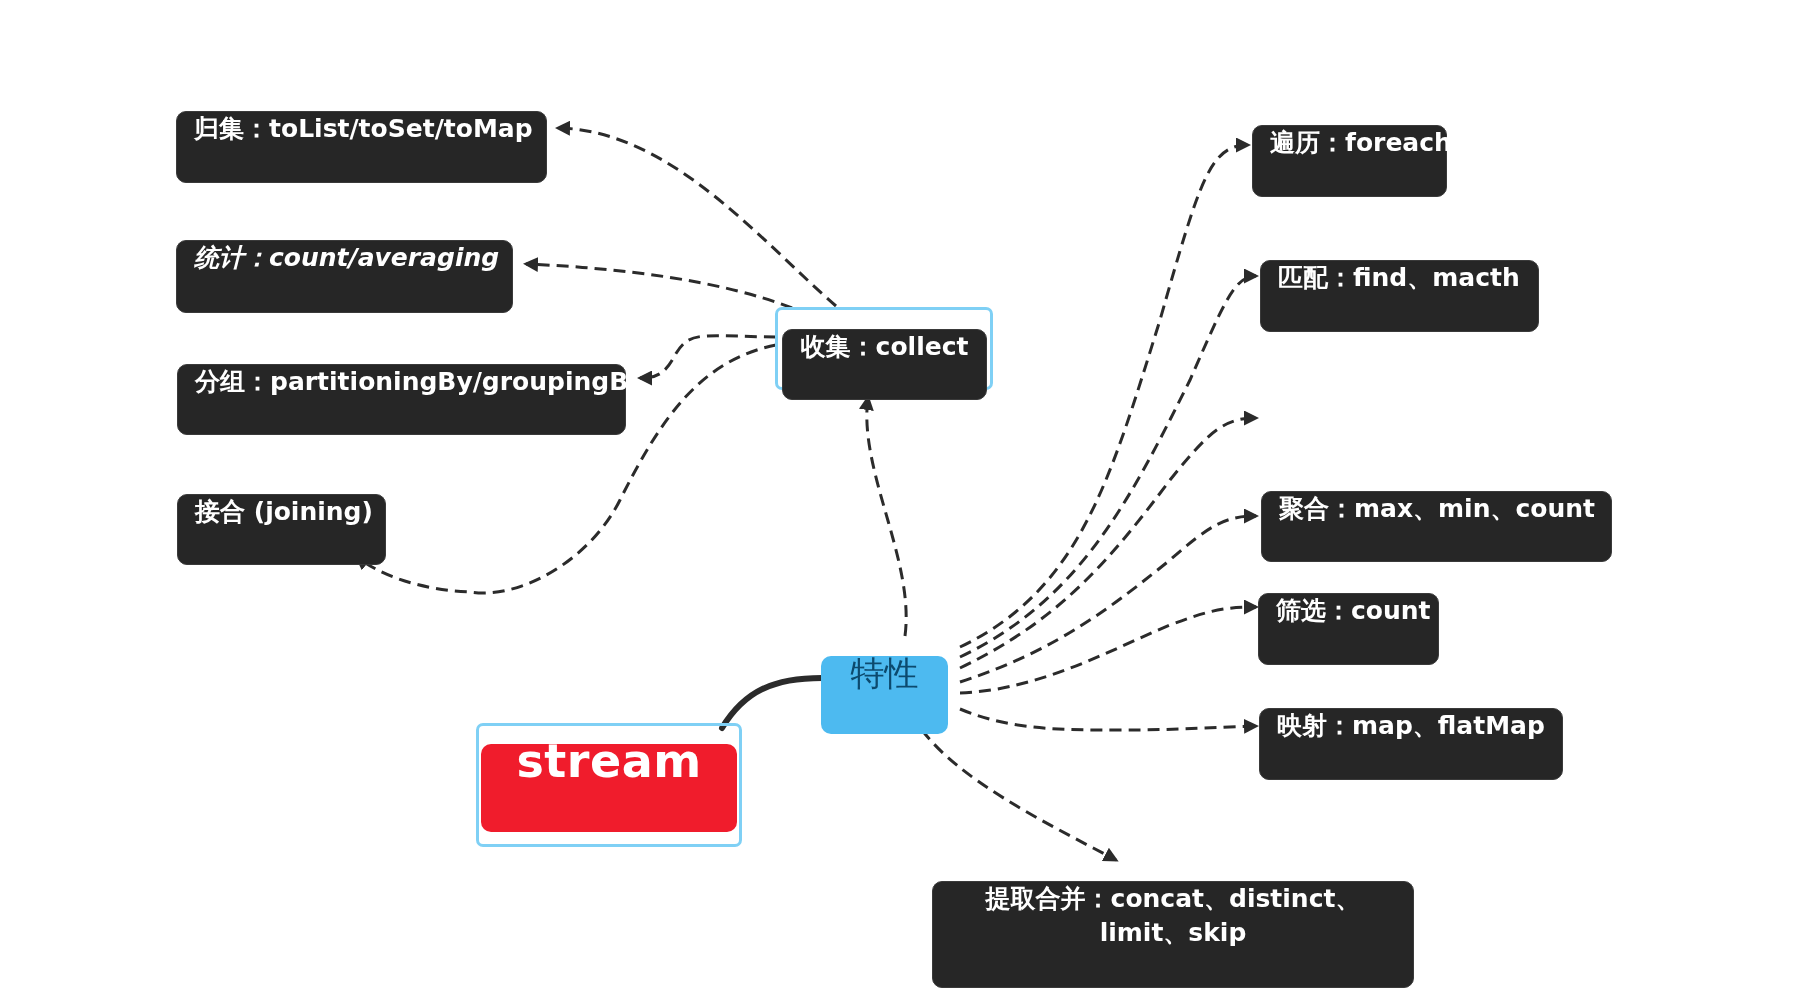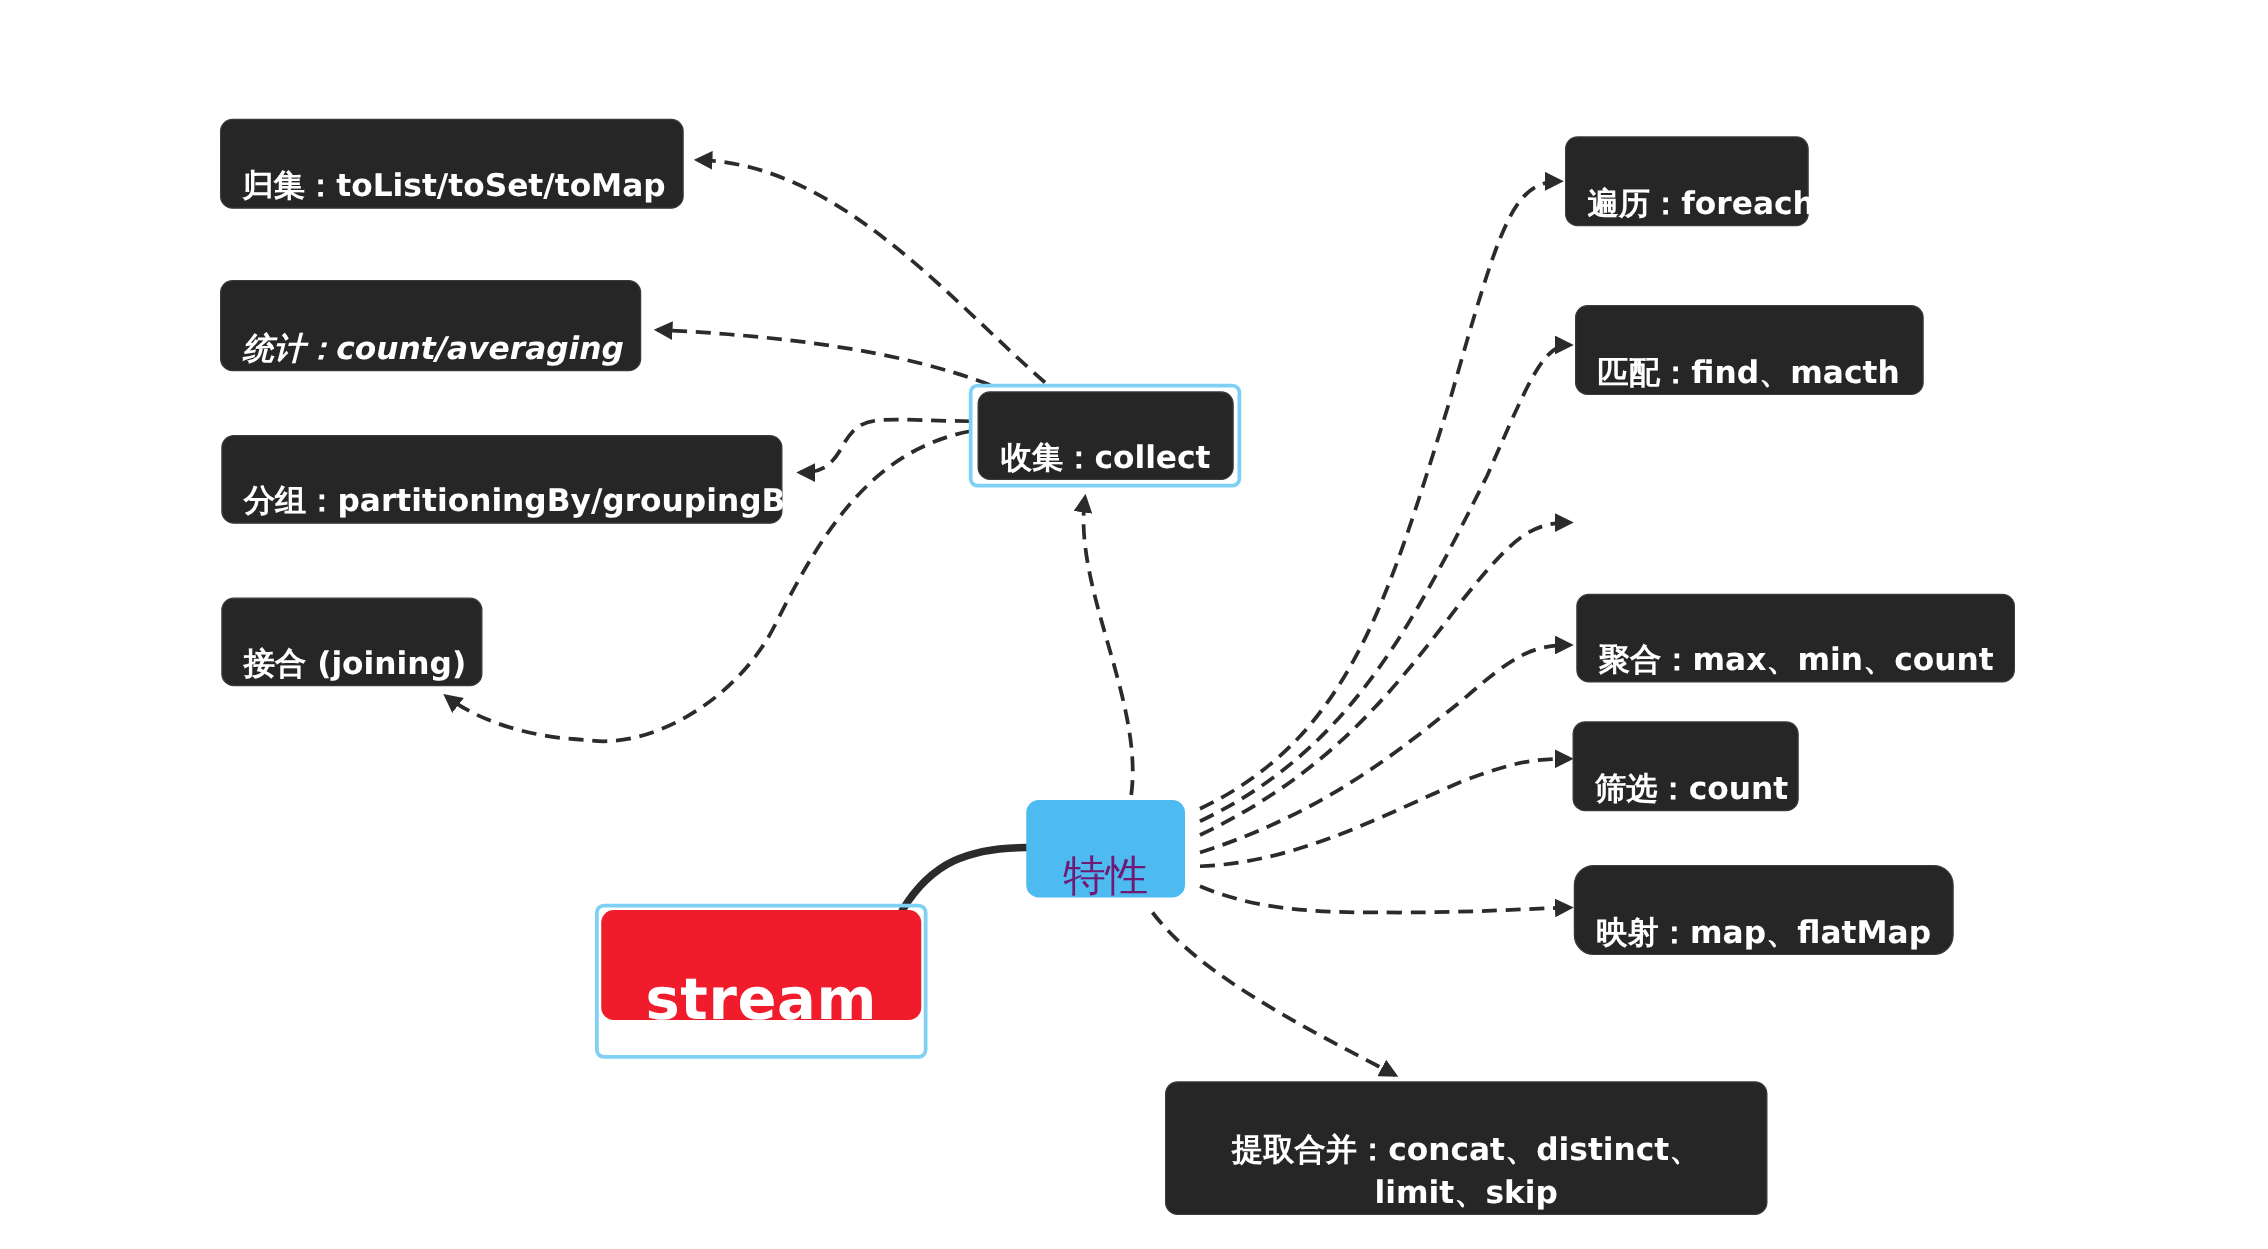--- a/index.html
+++ b/index.html
@@ -1,28 +1,28 @@
 <!DOCTYPE html>
 <html><head>
 <meta charset="utf-8">
 <style>
   html, body { margin: 0; padding: 0; background: #ffffff; }
   body { width: 1814px; height: 999px; position: relative; overflow: hidden;
          font-family: "DejaVu Sans", "Liberation Sans", sans-serif; }
   #canvas { position: absolute; left: 0; top: 0; width: 1814px; height: 999px; }
-  .node { position: absolute; box-sizing: border-box; display: flex; align-items: flex-end;
+  .node { position: absolute; box-sizing: border-box; display: flex; align-items: flex-start;
           justify-content: center; text-align: center; color: #ffffff; font-weight: bold;
           font-size: 25px; line-height: 34px; background: #262626; border-radius: 10px;
-          border: 1px solid #3a3a3a; white-space: nowrap; }
+          border: 1px solid #3a3a3a; white-space: nowrap; margin-top: 16px; }
   .node span { display: block; }
   .node.leaf { justify-content: flex-start; padding-left: 17px; }
   .node.wrap { white-space: normal; padding: 0 20px; }
   .sel { position: absolute; box-sizing: border-box; border: 3px solid #7fd0f5; border-radius: 7px; }
   #root { background: #f01c2c; border: none; border-radius: 10px; font-size: 46px; letter-spacing: 0.5px; }
-  #topic { background: #4dbaf0; border: none; border-radius: 10px; color: #701a75;
+  #topic { background: #4dbaf0; border: none; border-radius: 10px; color: #0c4a6e;
            font-weight: normal; font-size: 34px; }
   svg { position: absolute; left: 0; top: 0; }
 </style>
 </head>
 <body>
 
 <div id="canvas">
   <svg width="1814" height="999">
     <defs>
       <marker id="arrow" viewBox="0 0 10 10" refX="8" refY="5" markerWidth="5" markerHeight="5" orient="auto">
@@ -82,19 +82,19 @@
   </div>
   <div class="node leaf" style="left:1260px;top:244px;width:279px;height:72px;">
     <span>匹配：find、macth</span>
   </div>
   <div class="node leaf" style="left:1261px;top:475px;width:351px;height:71px;">
     <span>聚合：max、min、count</span>
   </div>
   <div class="node leaf" style="left:1258px;top:577px;width:181px;height:72px;">
     <span>筛选：count</span>
   </div>
-  <div class="node leaf" style="left:1259px;top:692px;width:304px;height:72px;border-radius:16px;">
+  <div class="node leaf" style="left:1259px;top:692px;width:304px;height:72px;">
     <span>映射：map、flatMap</span>
   </div>
   <div class="node wrap" style="left:932px;top:865px;width:482px;height:107px;">
     <span>提取合并：concat、distinct、limit、skip</span>
   </div>
 </div>
 
 </body></html>

